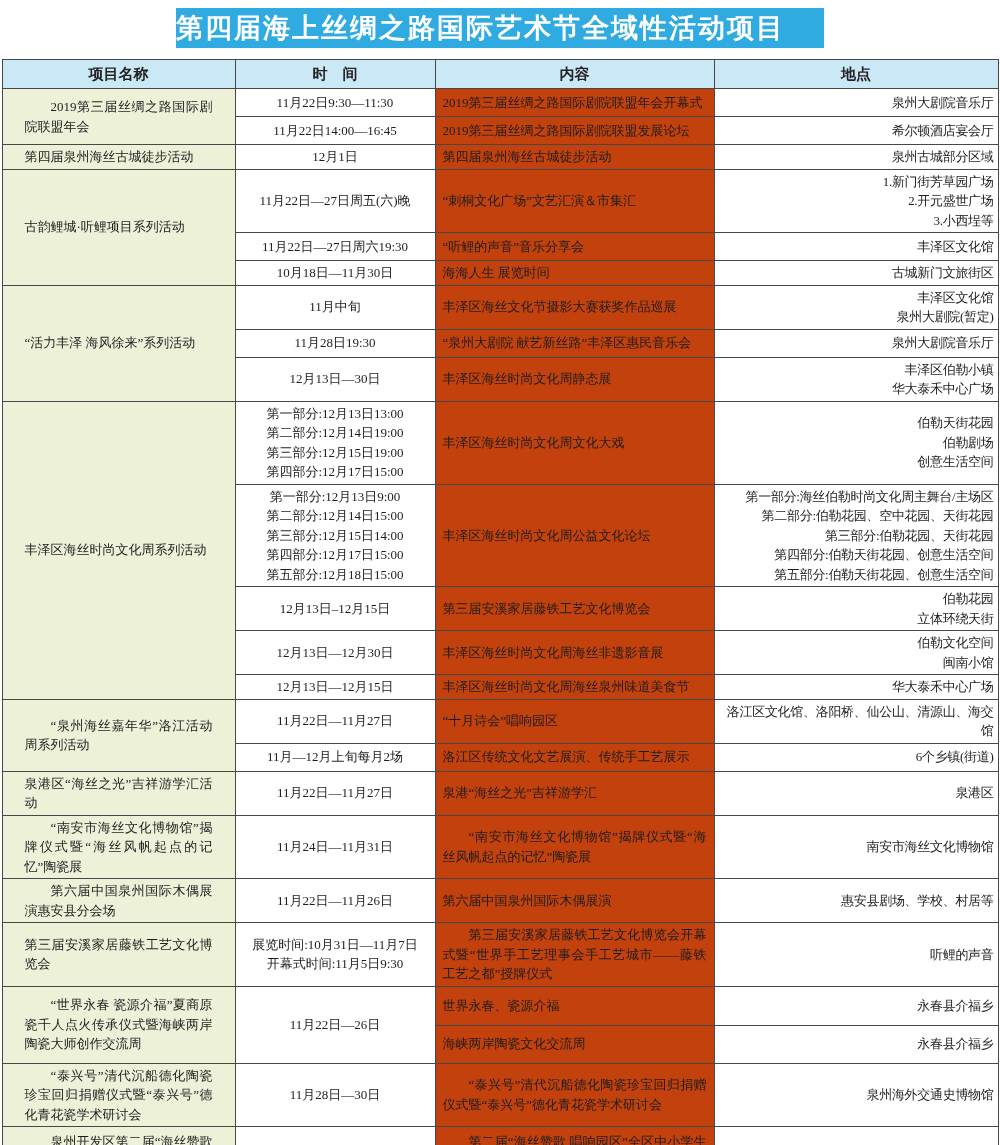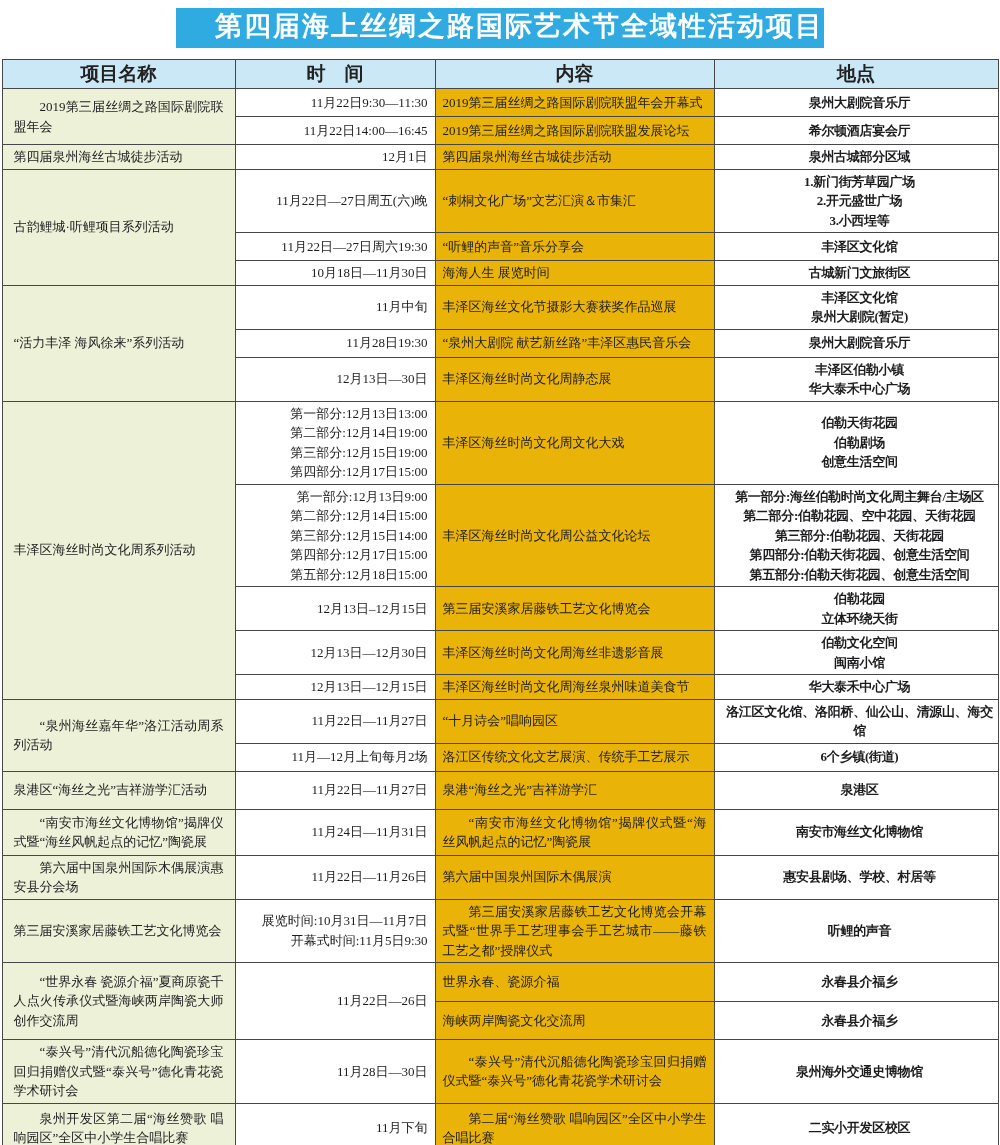--- a/index.html
+++ b/index.html
@@ -2,41 +2,41 @@
 <html><head>
 <meta charset="utf-8">
 <style>
   html,body{margin:0;padding:0;}
   body{
     width:1000px;height:1145px;background:#ffffff;overflow:hidden;
     font-family:"Liberation Serif","DejaVu Serif",serif;color:#1d1d1f;
   }
   .banner{
     margin:8px auto 0;width:648px;height:40px;line-height:40px;
-    background:#2fabe1;color:#ffffff;text-align:right;
-    font-family:Liberation Mono, monospace;
+    background:#2fabe1;color:#ffffff;text-align:left;
+    font-family:Liberation Serif, serif;
     font-weight:bold;font-size:27px;letter-spacing:2px;
   }
   table{
     margin:11px auto 0;width:996px;border-collapse:collapse;table-layout:fixed;
   }
   th,td{border:1.6px solid #47474a;box-sizing:border-box;}
   th{
     background:#cbe8f7;height:29px;text-align:center;vertical-align:middle;
     font-family:"Liberation Sans","DejaVu Sans",sans-serif;
-    font-size:19px;font-weight:bold;color:#222;
+    font-size:15px;font-weight:bold;color:#222;
   }
   td{
     font-size:13px;line-height:1.5;vertical-align:middle;
     white-space:pre-line;padding:2px 7px;
   }
-  td.name{background:#edf1d8;text-align:justify;padding:2px 11px;}
-  td.content{background:#eab308;text-align:justify;}
-  td.time{text-align:right;}
-  td.loc{text-align:center;padding:2px 4px 2px 11px;letter-spacing:-0.3px;font-weight:bold;}
+  td.name{background:#edf1d8;text-align:justify;padding:2px 22px;}
+  td.content{background:#c2410c;text-align:justify;}
+  td.time{text-align:center;}
+  td.loc{text-align:right;padding:2px 4px 2px 11px;letter-spacing:-0.3px;}
   .indent{text-indent:2em;}
 </style>
 </head>
 <body>
 
 <div class="banner">第四届海上丝绸之路国际艺术节全域性活动项目</div>
 
 <table>
   <colgroup>
     <col style="width:233px">

